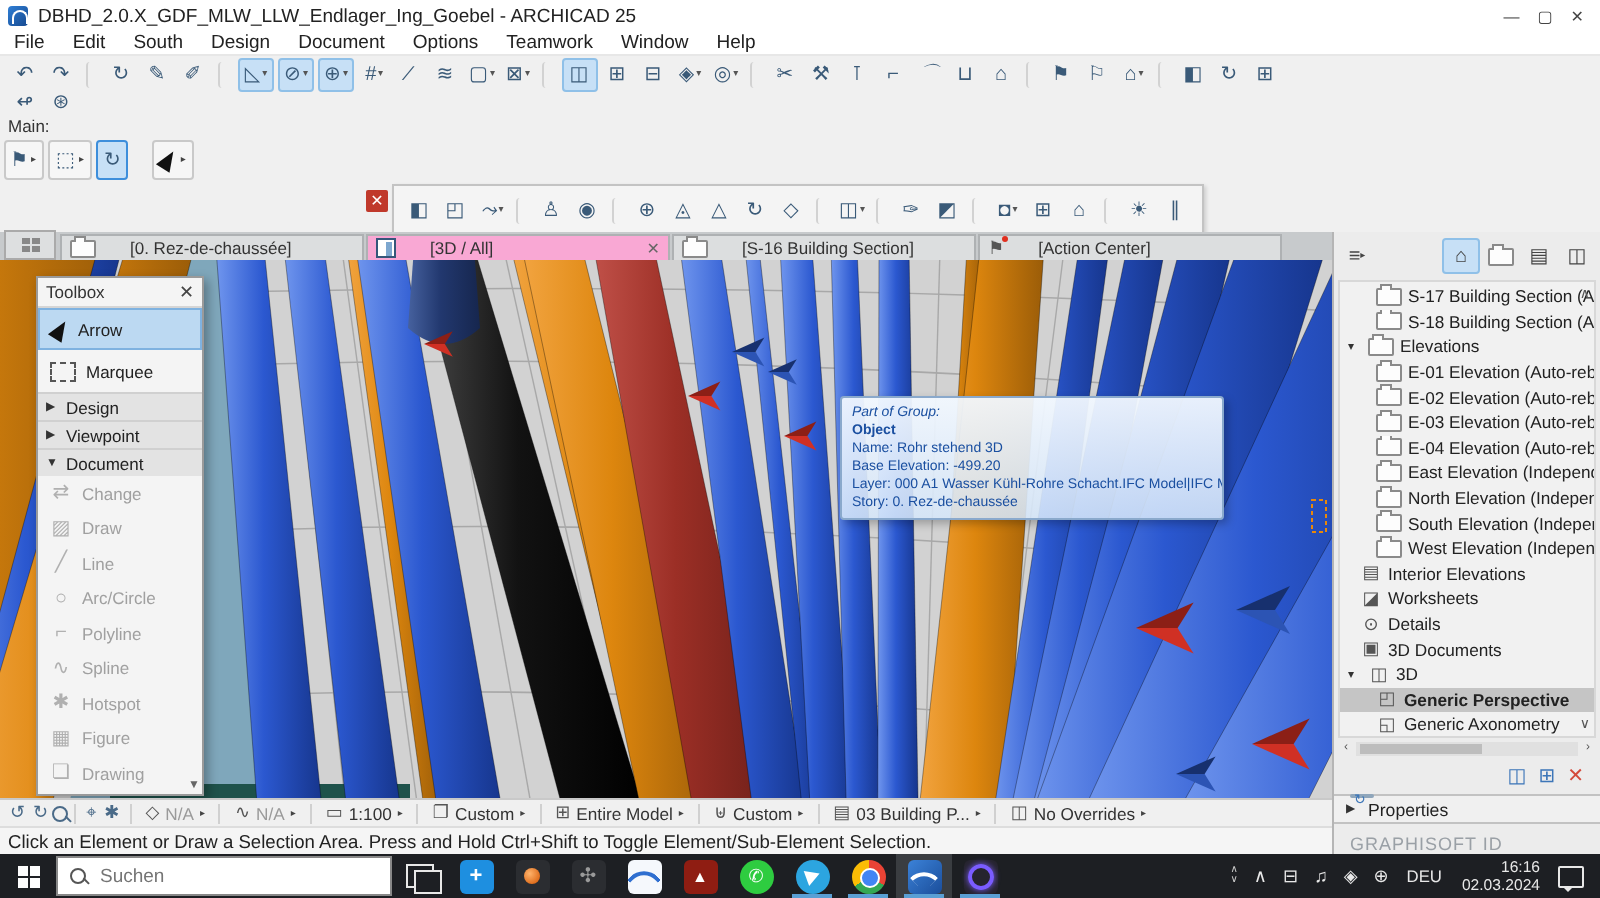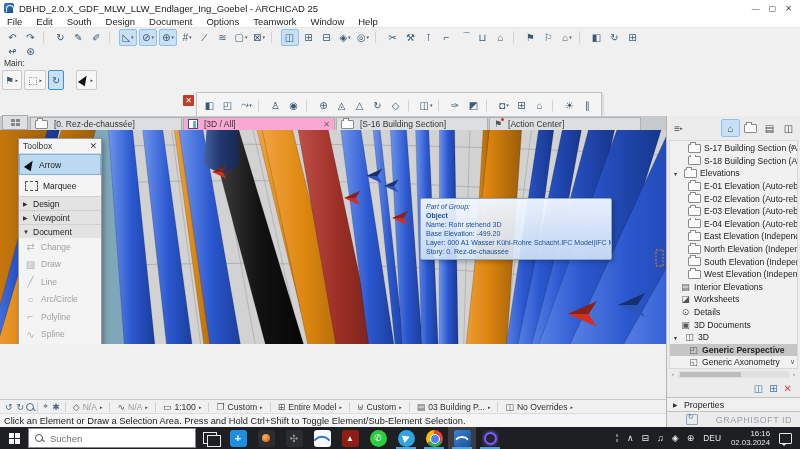--- a/index.html
+++ b/index.html
@@ -44,35 +44,35 @@
             height:18px;padding:0 5px;font-size:9px;border-radius:2px;}
   .cube{width:10px;height:10px;border:1px solid #35567a;background:#fff;position:relative;}
   .cube::after{content:"";position:absolute;right:1px;top:1px;width:3px;height:7px;background:#7da7cf;}
   
   #tabbar{left:0;top:116px;width:800px;height:14px;background:#c7cacc;display:flex;align-items:flex-end;}
   #tabgrid{width:24px;height:13px;background:#dddfe0;border:1px solid #aaa;margin:0 2px 0 2px;
            display:flex;align-items:center;justify-content:center;}
   .gridglyph{width:9px;height:7px;display:grid;grid-template-columns:1fr 1fr;gap:1px;}
   .gridglyph i{background:#888;}
   .tab{height:13px;width:152px;background:#dcdedf;border:1px solid #aeb1b3;border-bottom:none;
-       display:flex;align-items:center;font-size:8.5px;color:#333;padding:0 4px;gap:6px;
+       display:flex;align-items:center;font-size:8.5px;color:#333;padding:0 4px;gap:17px;
        box-sizing:border-box;margin-right:1px;white-space:nowrap;overflow:hidden;}
   .tab.active{background:#f9a8d4;}
   .tab .x{margin-left:auto;color:#666;font-size:8px;}
   .fold{width:11px;height:7px;border:1px solid #8a8a8a;background:#fdfdfd;position:relative;
         border-radius:1px;flex:0 0 auto;}
   .fold::before{content:"";position:absolute;top:-3px;left:1px;width:4px;height:2px;
         border:1px solid #8a8a8a;border-bottom:none;background:#fdfdfd;}
   .flagico{color:#555;font-size:9px;position:relative;}
   .flagico::after{content:"";position:absolute;right:-2px;top:-1px;width:3px;height:3px;
         background:#e03020;border-radius:50%;}
   #tabbar-right{margin-left:auto;display:flex;align-items:center;gap:2px;padding:0 4px 1px 0;
         color:#2e6da4;font-size:10px;}
   
-  #viewport{left:0;top:130px;width:666px;height:214px;background:#d2d2d2;overflow:hidden;}
+  #viewport{left:0;top:130px;width:666px;height:284px;background:#d2d2d2;overflow:hidden;}
   
   #tooltip{position:absolute;left:420px;top:68px;width:192px;box-sizing:border-box;
            background:linear-gradient(180deg,rgba(242,248,255,.95),rgba(214,231,250,.88));
            border:1px solid #8aa9cc;border-radius:2px;padding:3px 5px;font-size:7px;line-height:9px;
            color:#1a4fa0;box-shadow:2px 2px 4px rgba(0,0,0,.25);white-space:nowrap;overflow:hidden;}
   #tooltip .it{font-style:italic;}
   #tooltip .bd{font-weight:bold;}
   
   #toolbox{position:absolute;left:18px;top:8px;width:82px;height:258px;background:#f4f4f4;
            border:1px solid #9a9a9a;box-shadow:2px 2px 5px rgba(0,0,0,.3);font-size:8.5px;
@@ -109,22 +109,22 @@
   #hscroll{height:8px;margin:1px 2px;display:flex;align-items:center;gap:1px;}
   #hscroll .ar{font-size:6px;color:#555;width:8px;text-align:center;}
   #hscroll .track{flex:1;height:7px;background:#e0e0e0;position:relative;}
   #hscroll .thumb{position:absolute;left:2px;top:1px;width:55%;height:5px;background:#bdbdbd;}
   #navactions{height:18px;display:flex;align-items:center;justify-content:flex-end;gap:6px;
               padding:0 8px;font-size:10px;}
   #navactions .a{color:#3d76b8;}
   #navactions .del{color:#d44a3a;font-weight:bold;}
   #propbar{height:13px;border-top:1px solid #c2c2c2;border-bottom:1px solid #c2c2c2;background:#f0f0f0;
            display:flex;align-items:center;gap:4px;font-size:8.8px;padding:0 6px;margin-top:auto;}
-  #brandrow{height:15px;display:flex;align-items:center;justify-content:flex-end;gap:18px;
-            padding:0 8px;color:#9aa0a6;font-size:9px;letter-spacing:.5px;}
+  #brandrow{height:15px;display:flex;align-items:flex-start;justify-content:flex-end;gap:18px;
+            padding:0 8px;color:#9aa0a6;font-size:9px;letter-spacing:.5px;flex-direction:column;}
   .brandico{width:10px;height:9px;border:1px solid #8fa6bb;border-radius:1px;position:relative;}
   .brandico::after{content:"↻";position:absolute;left:1px;top:-2px;font-size:7px;color:#3d76b8;}
   
   #quickbar{left:0;top:399px;width:666px;height:14px;background:#f0f0f0;border-top:1px solid #c9c9c9;
             display:flex;align-items:center;font-size:8.6px;color:#333;box-sizing:border-box;padding:0 3px;}
   .qico{font-size:9px;color:#4a6a88;margin:0 2px;}
   .qsep{width:1px;height:10px;background:#d0d0d0;margin:0 3px;}
   .qgroup{display:flex;align-items:center;gap:3px;padding:0 4px;white-space:nowrap;}
   .qgroup .dd{font-size:5px;color:#444;}
   .qgroup.dim{color:#9a9a9a;}

